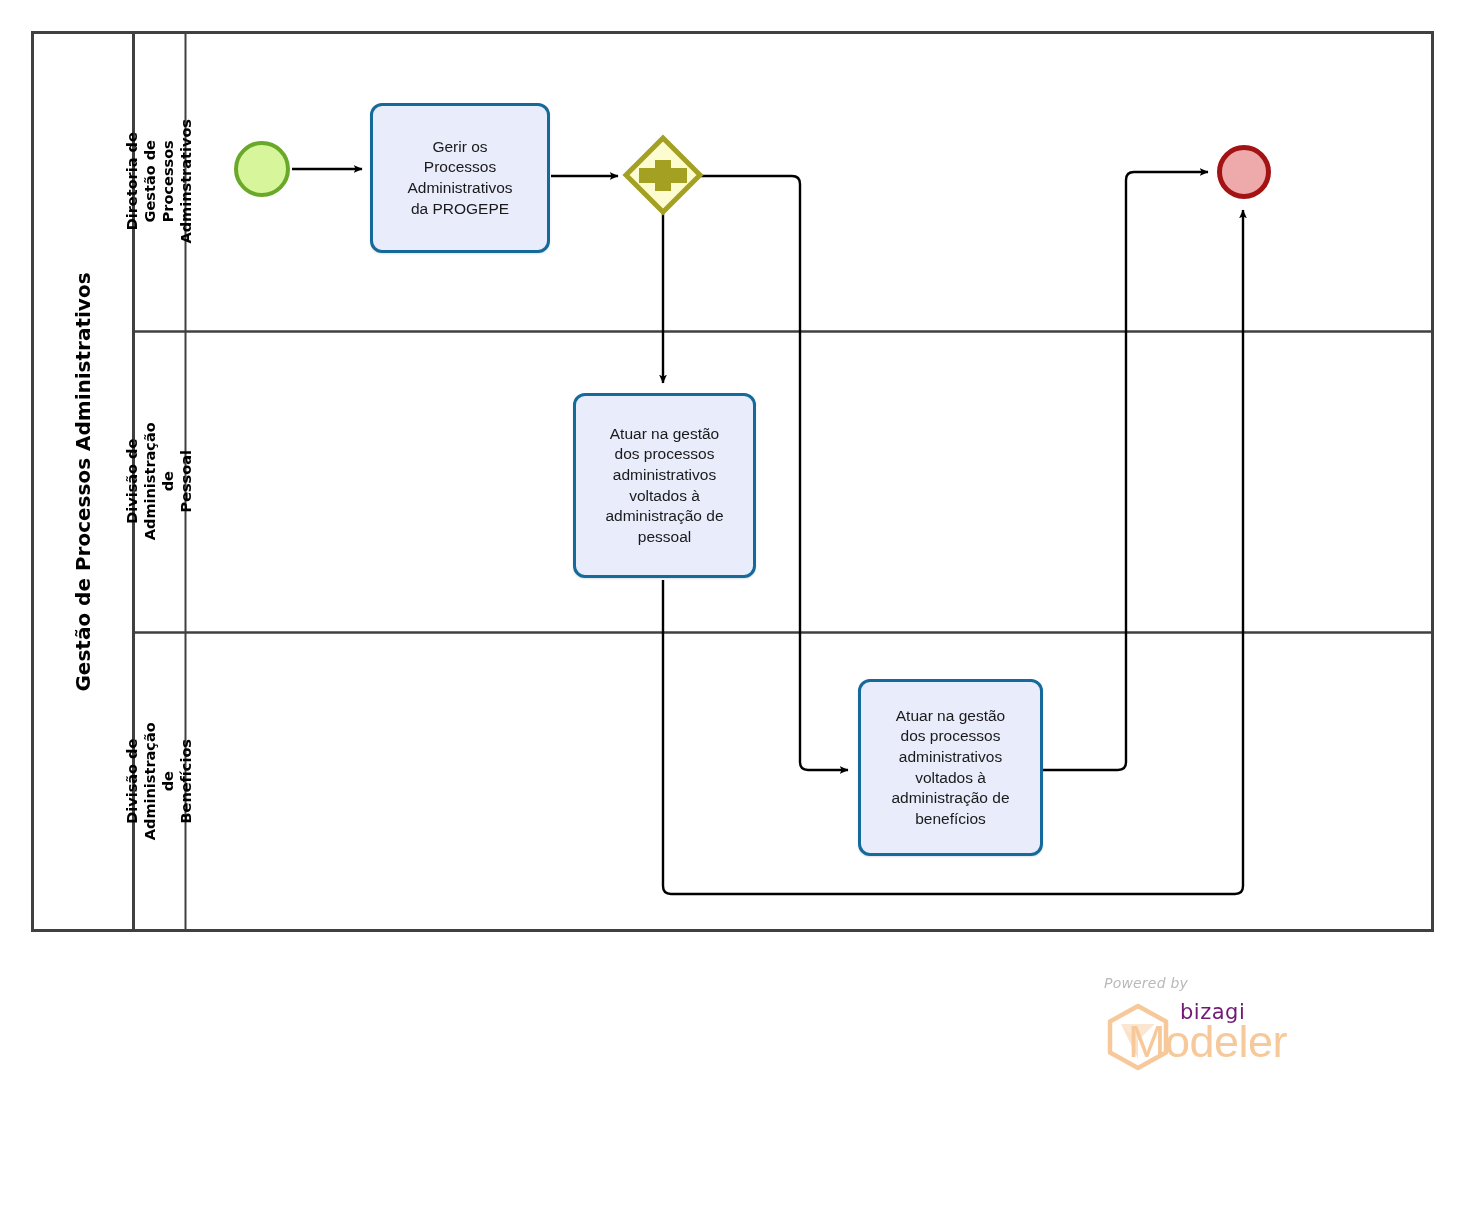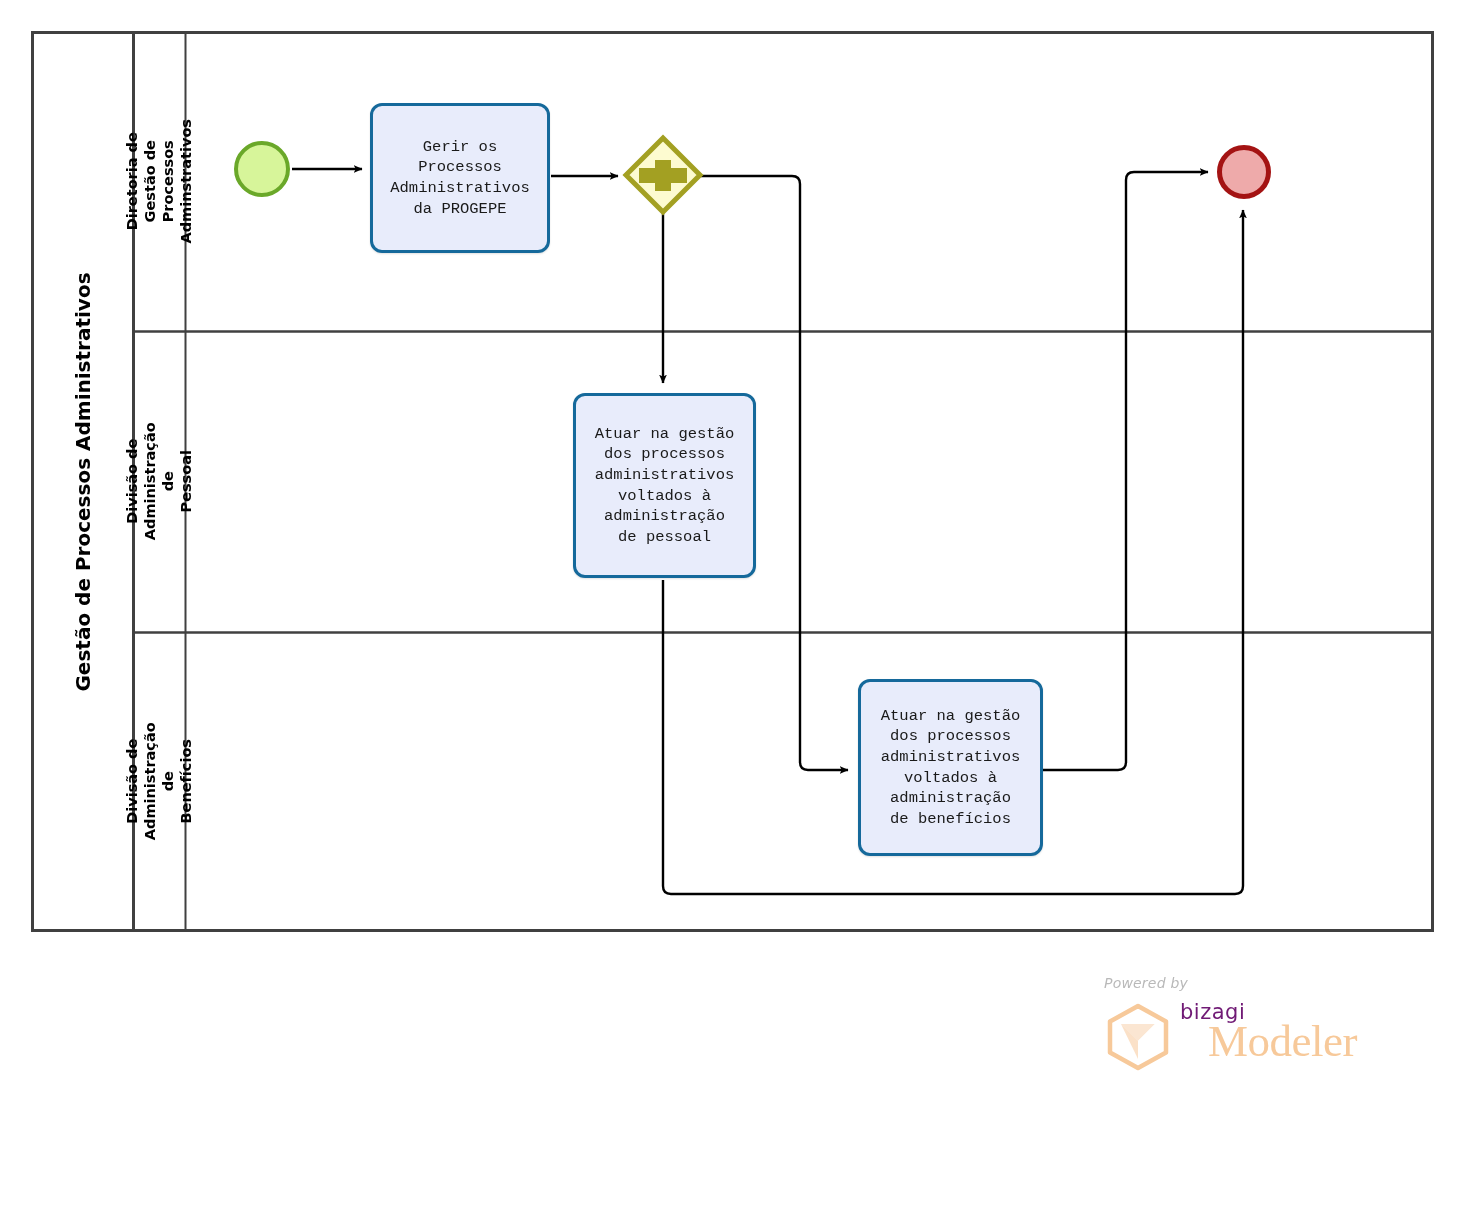--- a/index.html
+++ b/index.html
@@ -76,21 +76,21 @@
   .task {
     position: absolute;
     box-sizing: border-box;
     background: #e8ecfb;
     border: 3px solid #15699b;
     border-radius: 12px;
     display: flex;
     align-items: center;
     justify-content: center;
     text-align: center;
-    font-family: Liberation Mono, monospace;
+    font-family: Liberation Sans, sans-serif;
     font-size: 15.5px;
     color: #1a1a1a;
     line-height: 1.33;
     padding: 4px 24px;
     box-shadow: 0 1px 2px rgba(0,0,0,0.12);
   }
   #task-gerir { left: 370px; top: 103px; width: 180px; height: 150px; }
   #task-pessoal { left: 573px; top: 393px; width: 183px; height: 185px; }
   #task-beneficios { left: 858px; top: 679px; width: 185px; height: 177px; }
 
@@ -124,23 +124,23 @@
     position: absolute;
     left: 1180px;
     top: 1000px;
     font-family: "DejaVu Sans", sans-serif;
     font-size: 21px;
     color: #701a75;
     letter-spacing: 0.5px;
   }
   #bizagi-modeler {
     position: absolute;
-    left: 1208px;
+    left: 1128px;
     top: 1019px;
-    font-family: Liberation Serif, serif;
+    font-family: Liberation Sans, sans-serif;
     font-size: 45px;
     color: #f7c99a;
     letter-spacing: -0.5px;
     line-height: 1;
   }
   #bizagi-hex {
     position: absolute;
     left: 1106px;
     top: 1003px;
     width: 64px;

